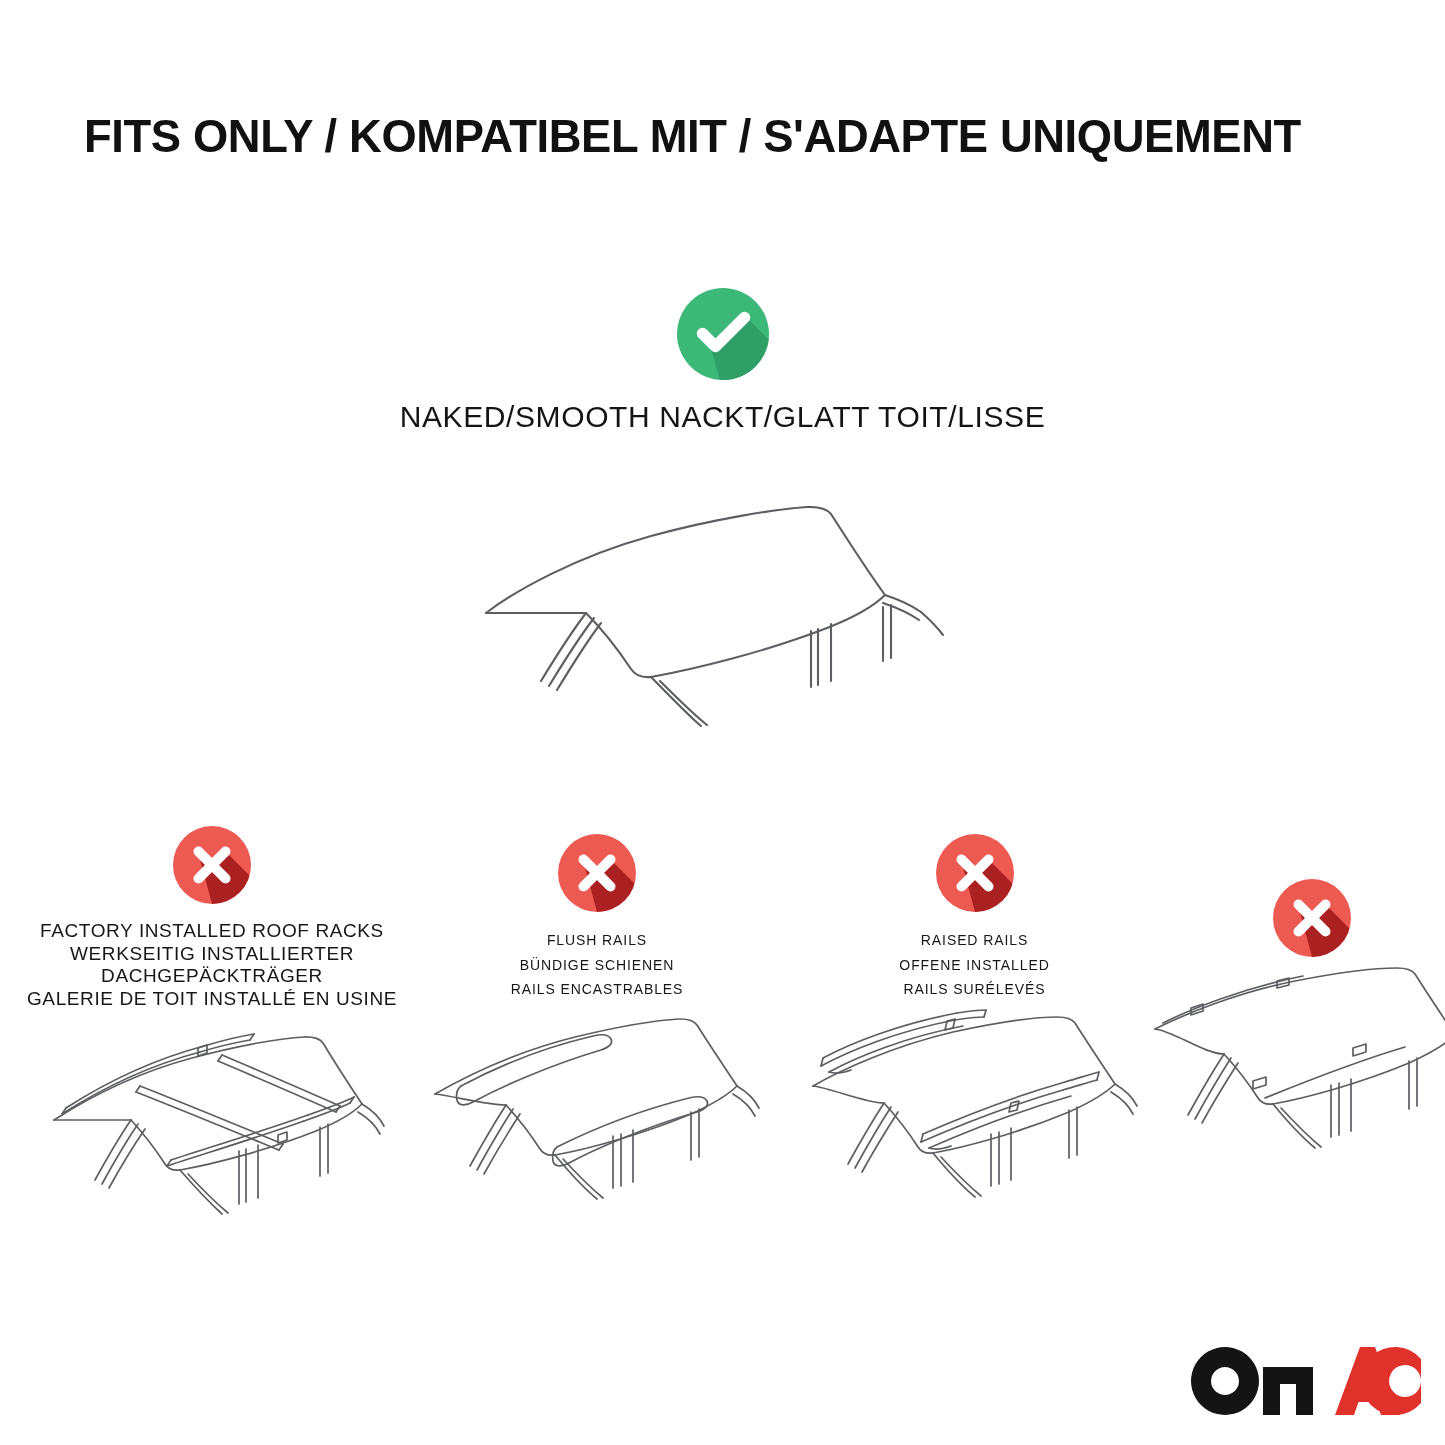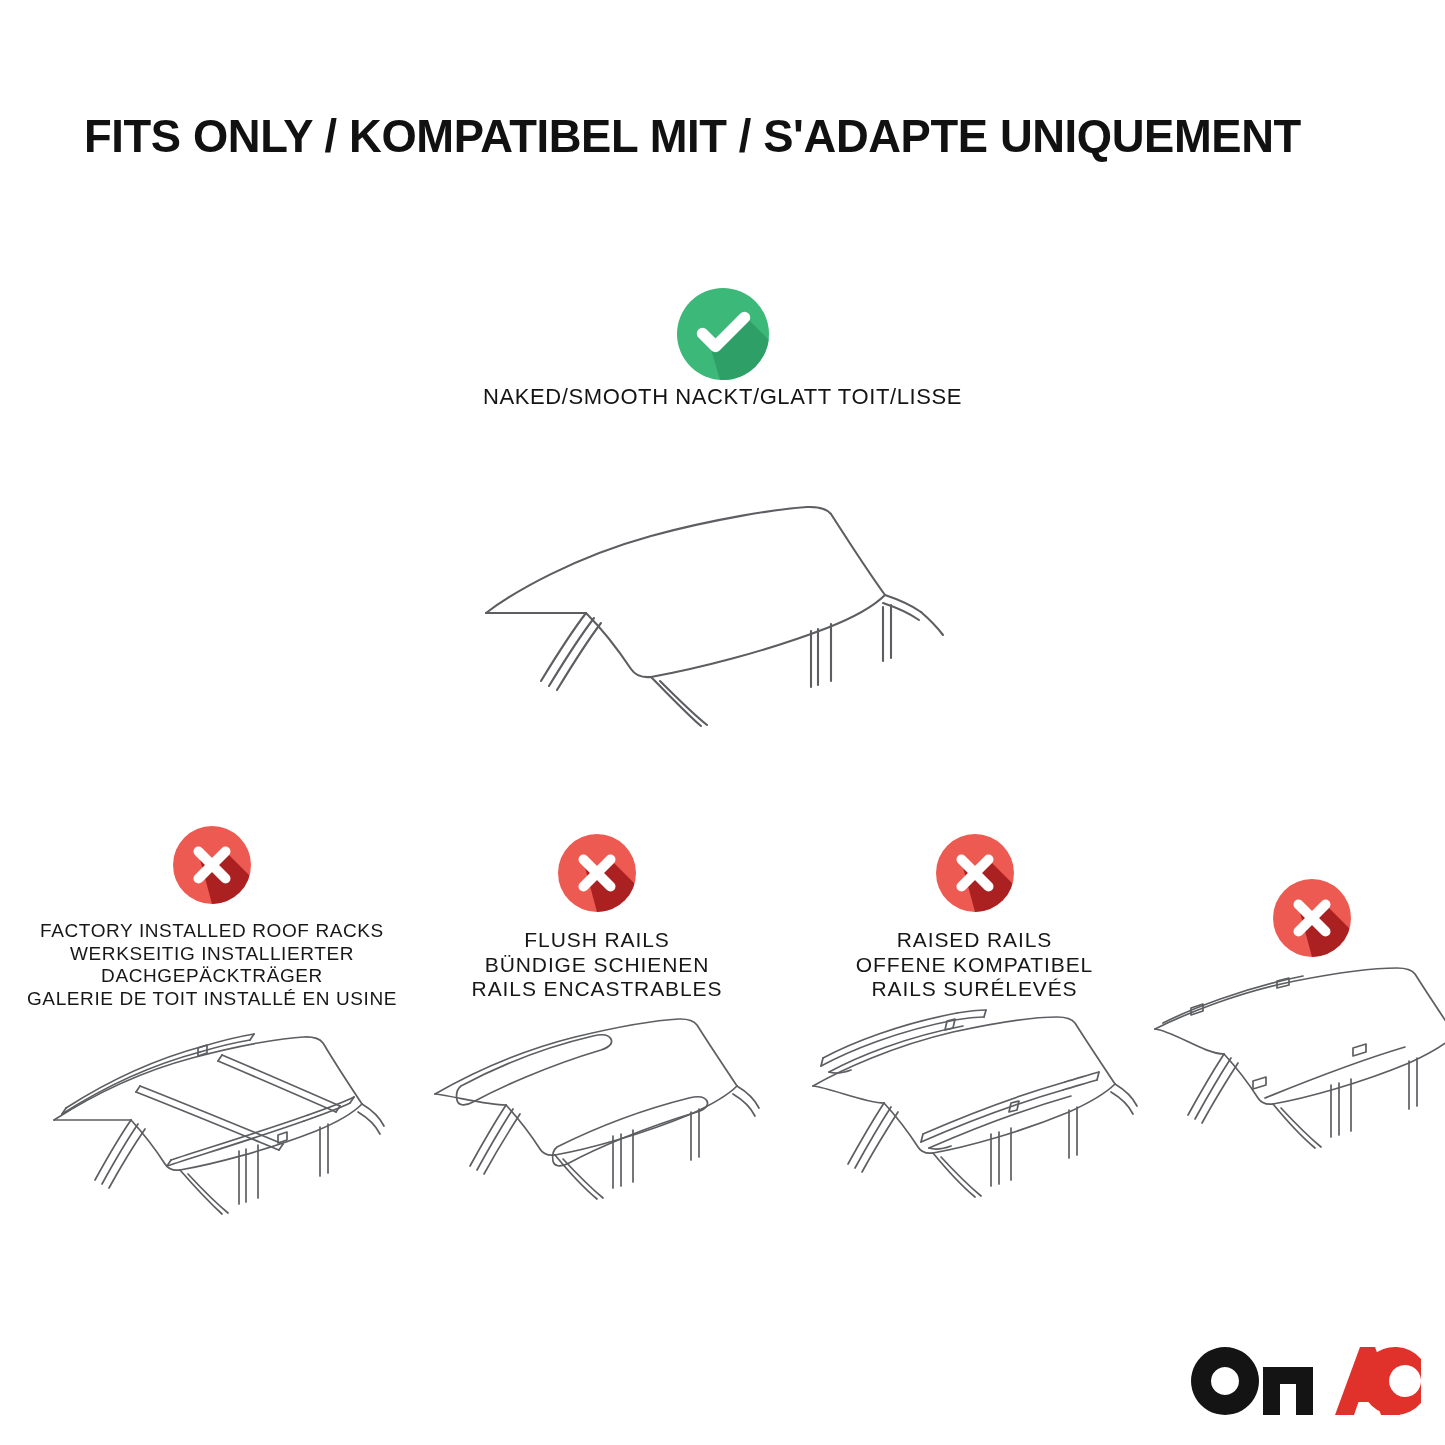--- a/index.html
+++ b/index.html
@@ -40,21 +40,22 @@
     width: 1445px;
     text-align: center;
   }
   .ok-icon-wrap {
     width: 92px;
     height: 92px;
     margin: 0 auto;
     position: relative;
   }
   .ok-label {
-    font-size: 22px;
+    margin-top: 20px;
+    font-size: 30px;
     line-height: 34px;
     letter-spacing: 0.6px;
     font-weight: 300;
     color: #141414;
   }
 
   
   .main-roof {
     position: absolute;
     left: 455px;
@@ -83,21 +84,21 @@
   .col-2 { width: 385px; }
   .col-3 { width: 290px; }
 
   .x-icon-wrap {
     width: 78px;
     height: 78px;
     position: relative;
   }
   .no-label {
     margin-top: 16px;
-    font-size: 21px;
+    font-size: 14px;
     line-height: 24.5px;
     letter-spacing: 0.9px;
     font-weight: 300;
     color: #171717;
     text-align: center;
     white-space: pre-line;
   }
   .no-label.small {
     font-size: 19px;
     line-height: 22.5px;
@@ -334,21 +335,21 @@
         <g clip-path="url(#xClip2)">
           <path d="M25 26 L39 40 L53 26 L78 51 L78 78 L39 78 Z" fill="#a81f1f" opacity="0.95"></path>
         </g>
         <g stroke="#ffffff" stroke-width="10" stroke-linecap="round">
           <line x1="25.5" y1="25.5" x2="52.5" y2="52.5"></line>
           <line x1="52.5" y1="25.5" x2="25.5" y2="52.5"></line>
         </g>
       </svg>
     </div>
     <div class="no-label">RAISED RAILS
-OFFENE KOMPATIBEL
+OFFENE INSTALLED
 RAILS SURÉLEVÉS</div>
     <div class="car-wrap">
       <svg width="360" height="215" viewBox="0 0 360 215" aria-hidden="true">
         <g fill="none" stroke="#5d5e62" stroke-width="1.7" stroke-linecap="round" stroke-linejoin="round">
 
           <path d="M18 70 C 46 54, 98 30, 158 16 C 204 6, 242 1, 262 1
                    C 272 1, 277 3, 280 7 C 292 26, 308 50, 320 68"></path>
           <path d="M320 68 C 312 76, 296 86, 274 96 C 226 116, 172 131, 138 137"></path>
           <path d="M138 137 C 130 138, 126 136, 123 131 C 114 117, 100 99, 89 87"></path>
           <path d="M89 87 C 70 87, 36 72, 18 70"></path>

